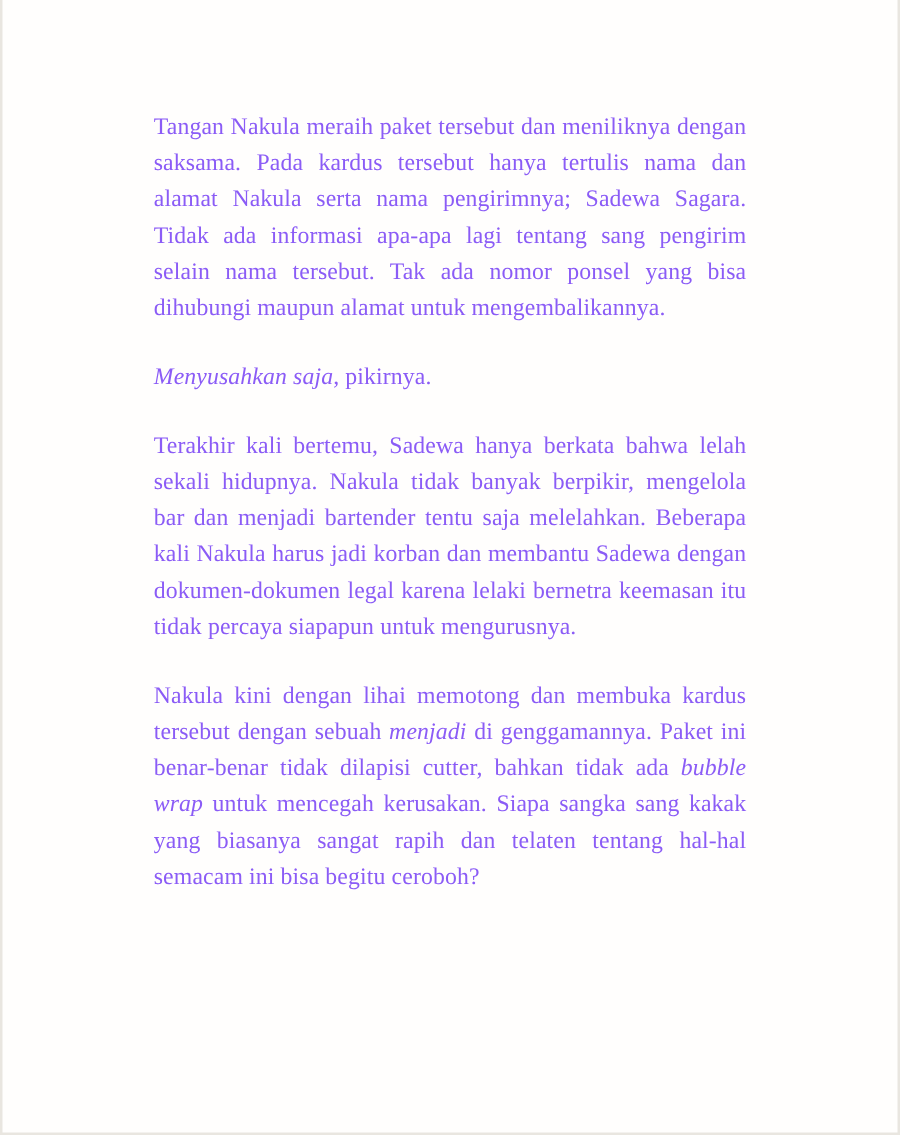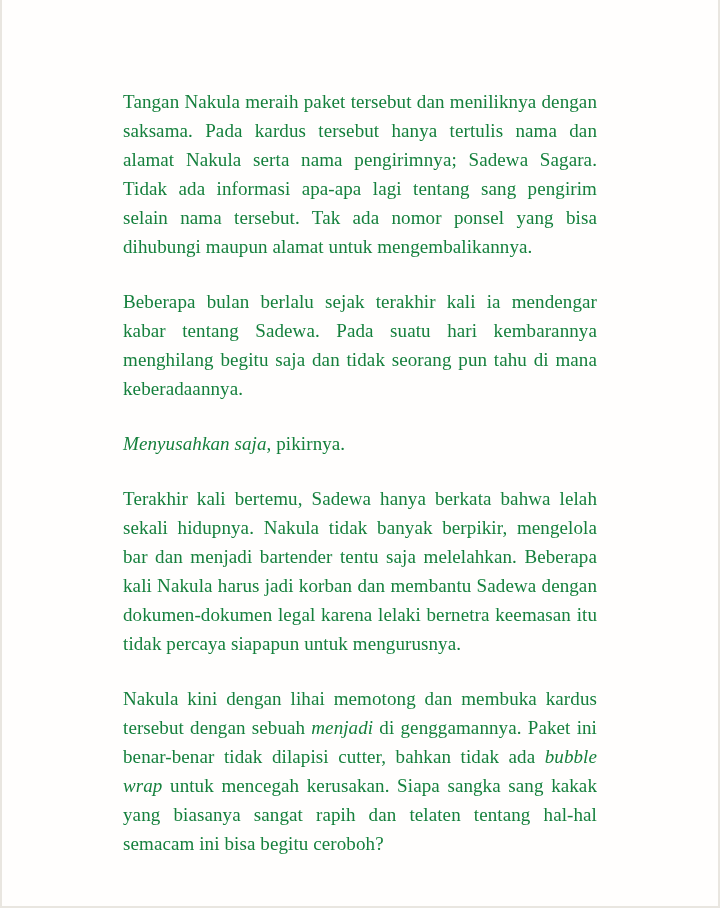--- a/index.html
+++ b/index.html
@@ -38,20 +38,19 @@
     margin-bottom: 0;
   }
   .text-block em {
     font-style: italic;
   }
 </style>
 </head>
 <body style="background: rgb(233, 230, 224);">
 
 <div class="page" style="background: rgb(255, 254, 253);">
-  <div class="text-block" style="color: #15803d;">
+  <div class="text-block" style="color: #8b5cf6;">
       <p><span>Tangan Nakula meraih paket tersebut dan meniliknya dengan saksama. Pada kardus tersebut hanya tertulis nama dan alamat Nakula serta nama pengirimnya; Sadewa Sagara. Tidak ada informasi apa-apa lagi tentang sang pengirim selain nama tersebut. Tak ada nomor ponsel yang bisa dihubungi maupun alamat untuk mengembalikannya.</span></p>
-      <p><span>Beberapa bulan berlalu sejak terakhir kali ia mendengar kabar tentang Sadewa. Pada suatu hari kembarannya menghilang begitu saja dan tidak seorang pun tahu di mana keberadaannya.</span></p>
       <p><em>Menyusahkan saja</em><span>, pikirnya.</span></p>
       <p><span>Terakhir kali bertemu, Sadewa hanya berkata bahwa lelah sekali hidupnya. Nakula tidak banyak berpikir, mengelola bar dan menjadi bartender tentu saja melelahkan. Beberapa kali Nakula harus jadi korban dan membantu Sadewa dengan dokumen-dokumen legal karena lelaki bernetra keemasan itu tidak percaya siapapun untuk mengurusnya.</span></p>
       <p><span>Nakula kini dengan lihai memotong dan membuka kardus tersebut dengan sebuah </span><em>menjadi</em><span> di genggamannya. Paket ini benar-benar tidak dilapisi cutter, bahkan tidak ada </span><em>bubble wrap</em><span> untuk mencegah kerusakan. Siapa sangka sang kakak yang biasanya sangat rapih dan telaten tentang hal-hal semacam ini bisa begitu ceroboh?</span></p>
     </div>
 </div>
 
 </body></html>

